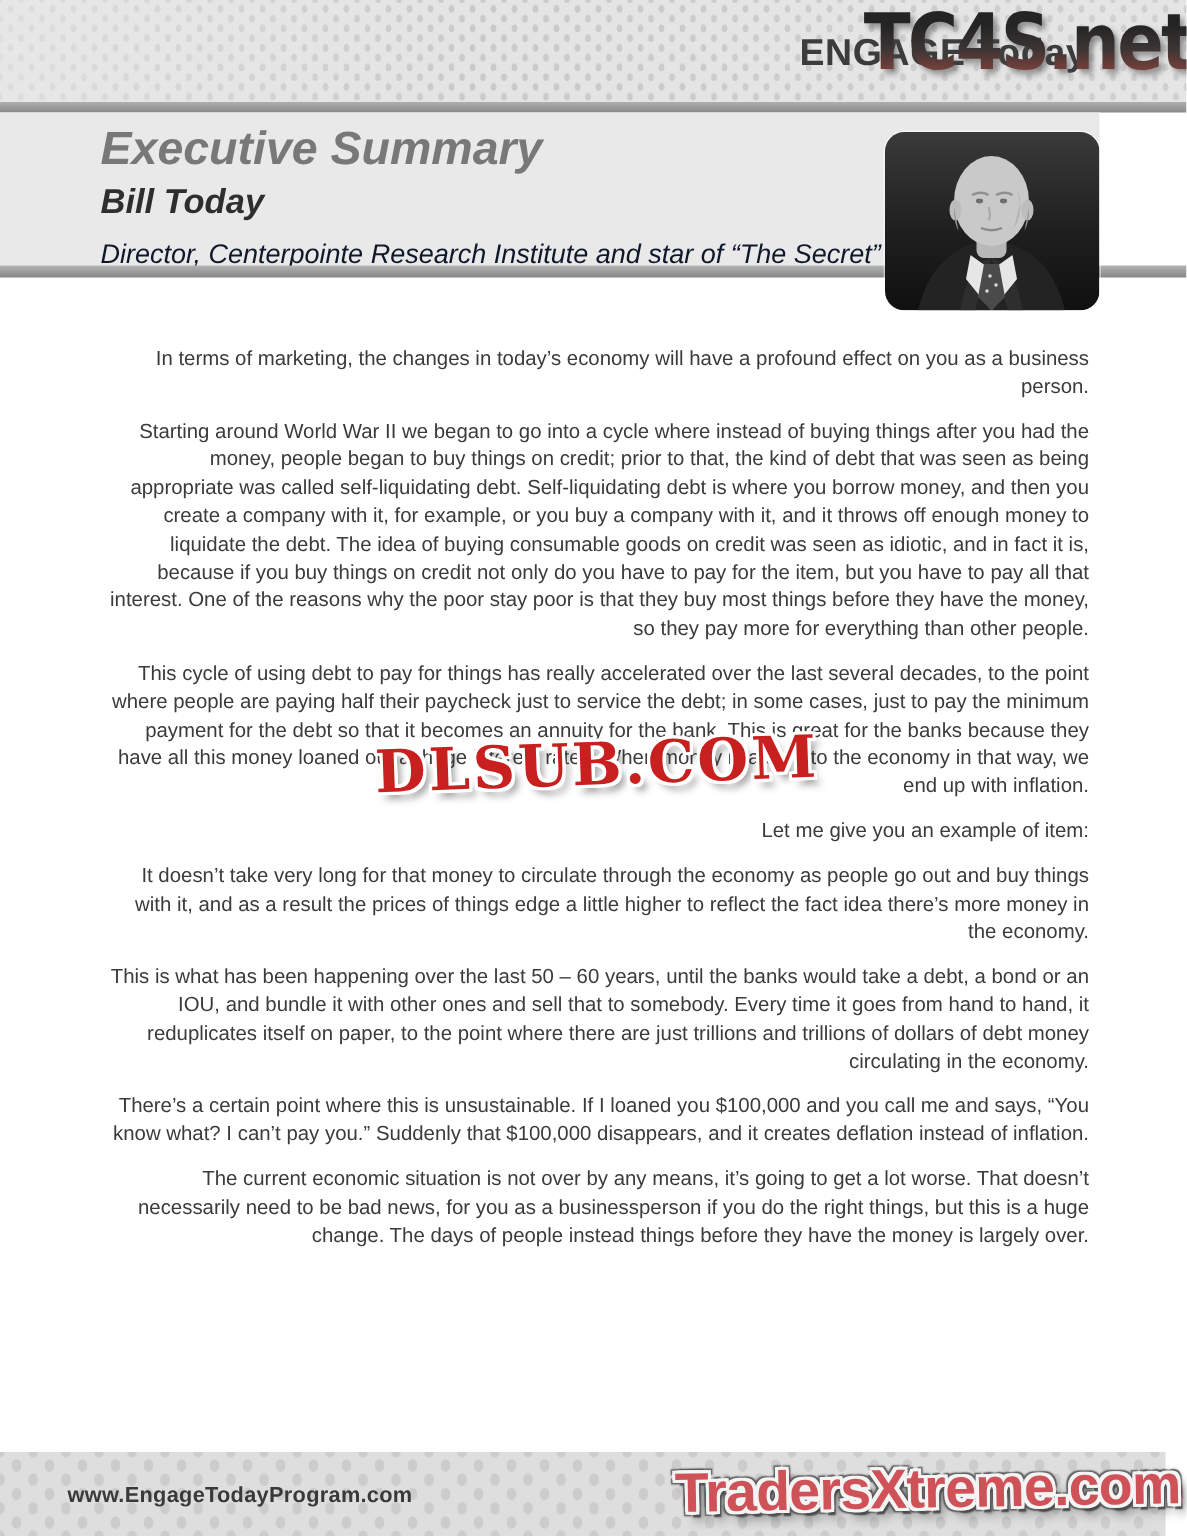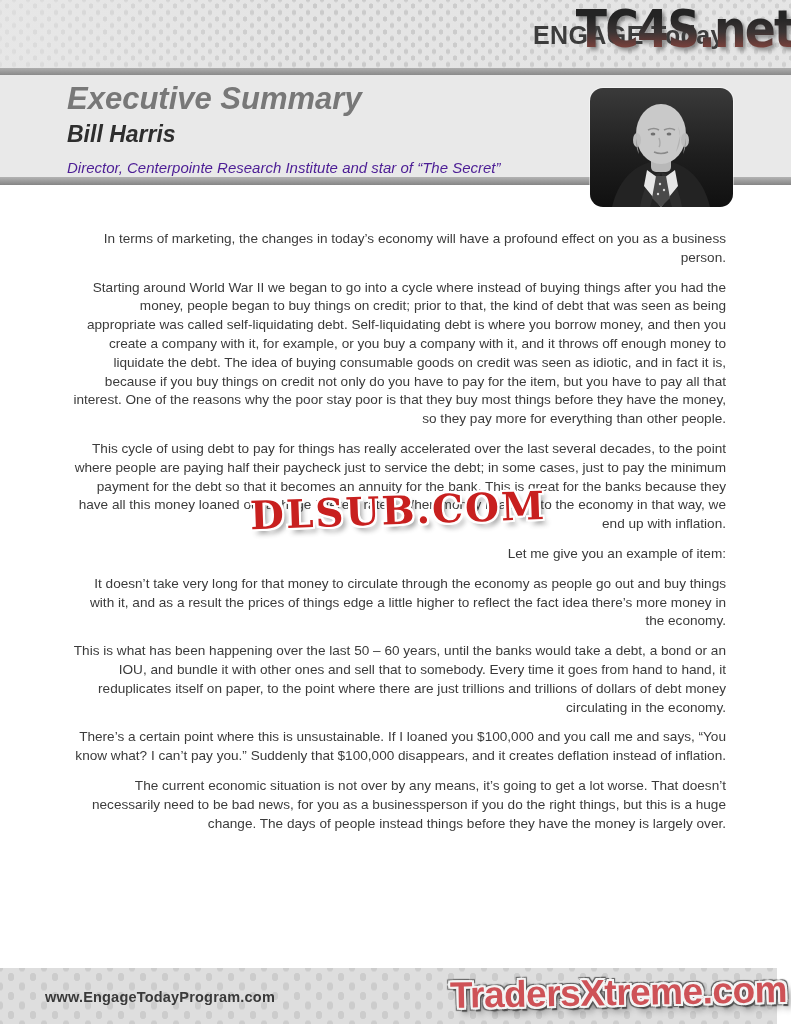--- a/index.html
+++ b/index.html
@@ -33,24 +33,24 @@
     transform:scaleX(.88); transform-origin:100% 0;
     background:linear-gradient(#242424 30%, #3a3434 55%, #8a443d 88%);
     -webkit-background-clip:text; background-clip:text; color:transparent;
     filter:drop-shadow(3px 3px 2px rgba(70,70,70,.55));
   }
 
   .bar1 { position:absolute; left:0; top:68px; width:791px; height:7px;
           background:linear-gradient(#aeaeae, #8a8a8a); }
 
   
-  .hero { position:absolute; left:0; top:75px; width:791px; height:102px; background:#e9e9e9; }
+  .hero { position:absolute; left:0; top:75px; width:733px; height:102px; background:#e9e9e9; }
   .hero-title  { position:absolute; left:67px; top:6px;  font-style:italic; font-weight:bold; font-size:31px; color:#787878; white-space:nowrap; }
   .hero-author { position:absolute; left:67px; top:46px; font-style:italic; font-weight:bold; font-size:23px; color:#2e2e2e; white-space:nowrap; }
-  .hero-sub    { position:absolute; left:67px; top:84px; font-style:italic; font-size:15px; color:#4c1d95; white-space:nowrap; }
+  .hero-sub    { position:absolute; left:67px; top:84px; font-style:italic; font-size:18px; color:#0f172a; white-space:nowrap; }
 
   .bar2 { position:absolute; left:0; top:177px; width:791px; height:8px;
           background:linear-gradient(#b3b3b3, #858585); }
 
   .photo {
     position:absolute; left:590px; top:88px; width:143px; height:119px;
     border-radius:13px; overflow:hidden; box-shadow:0 0 0 1px rgba(255,255,255,.45);
   }
 
   
@@ -104,21 +104,21 @@
   <div class="header">
     <div class="header-fade"></div>
     <div class="brand">ENGAGE Today</div>
   </div>
   <div class="wm-tc4s">TC4S.net</div>
 
   <div class="bar1"></div>
 
   <div class="hero">
     <div class="hero-title">Executive Summary</div>
-    <div class="hero-author">Bill Harris</div>
+    <div class="hero-author">Bill Today</div>
     <div class="hero-sub">Director, Centerpointe Research Institute and star of “The Secret”</div>
   </div>
   <div class="bar2"></div>
 
   <div class="photo">
     <svg width="143" height="119" viewBox="0 0 143 119" xmlns="http://www.w3.org/2000/svg">
       <defs>
         <linearGradient id="bg" x1="0" y1="0" x2="0" y2="1">
           <stop offset="0" stop-color="#3a3a3a"></stop>
           <stop offset="0.55" stop-color="#1f1f1f"></stop>

